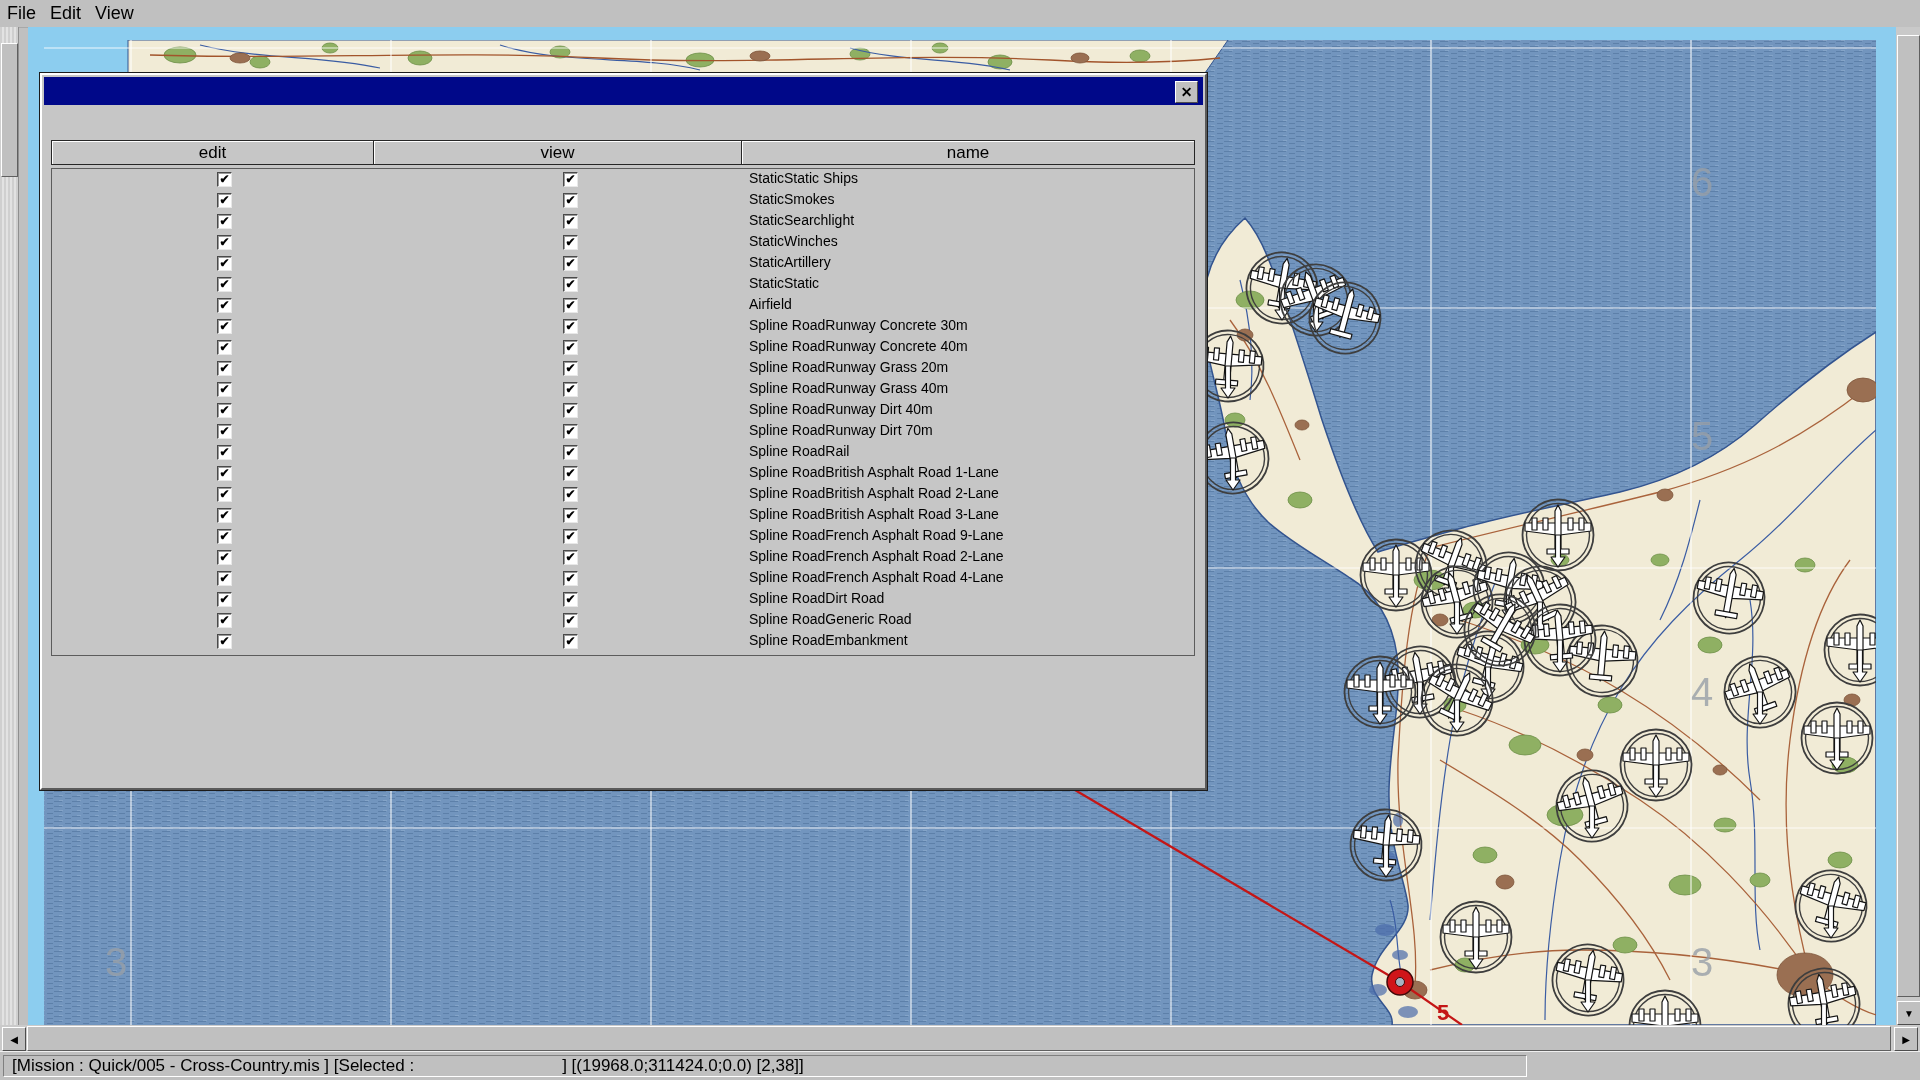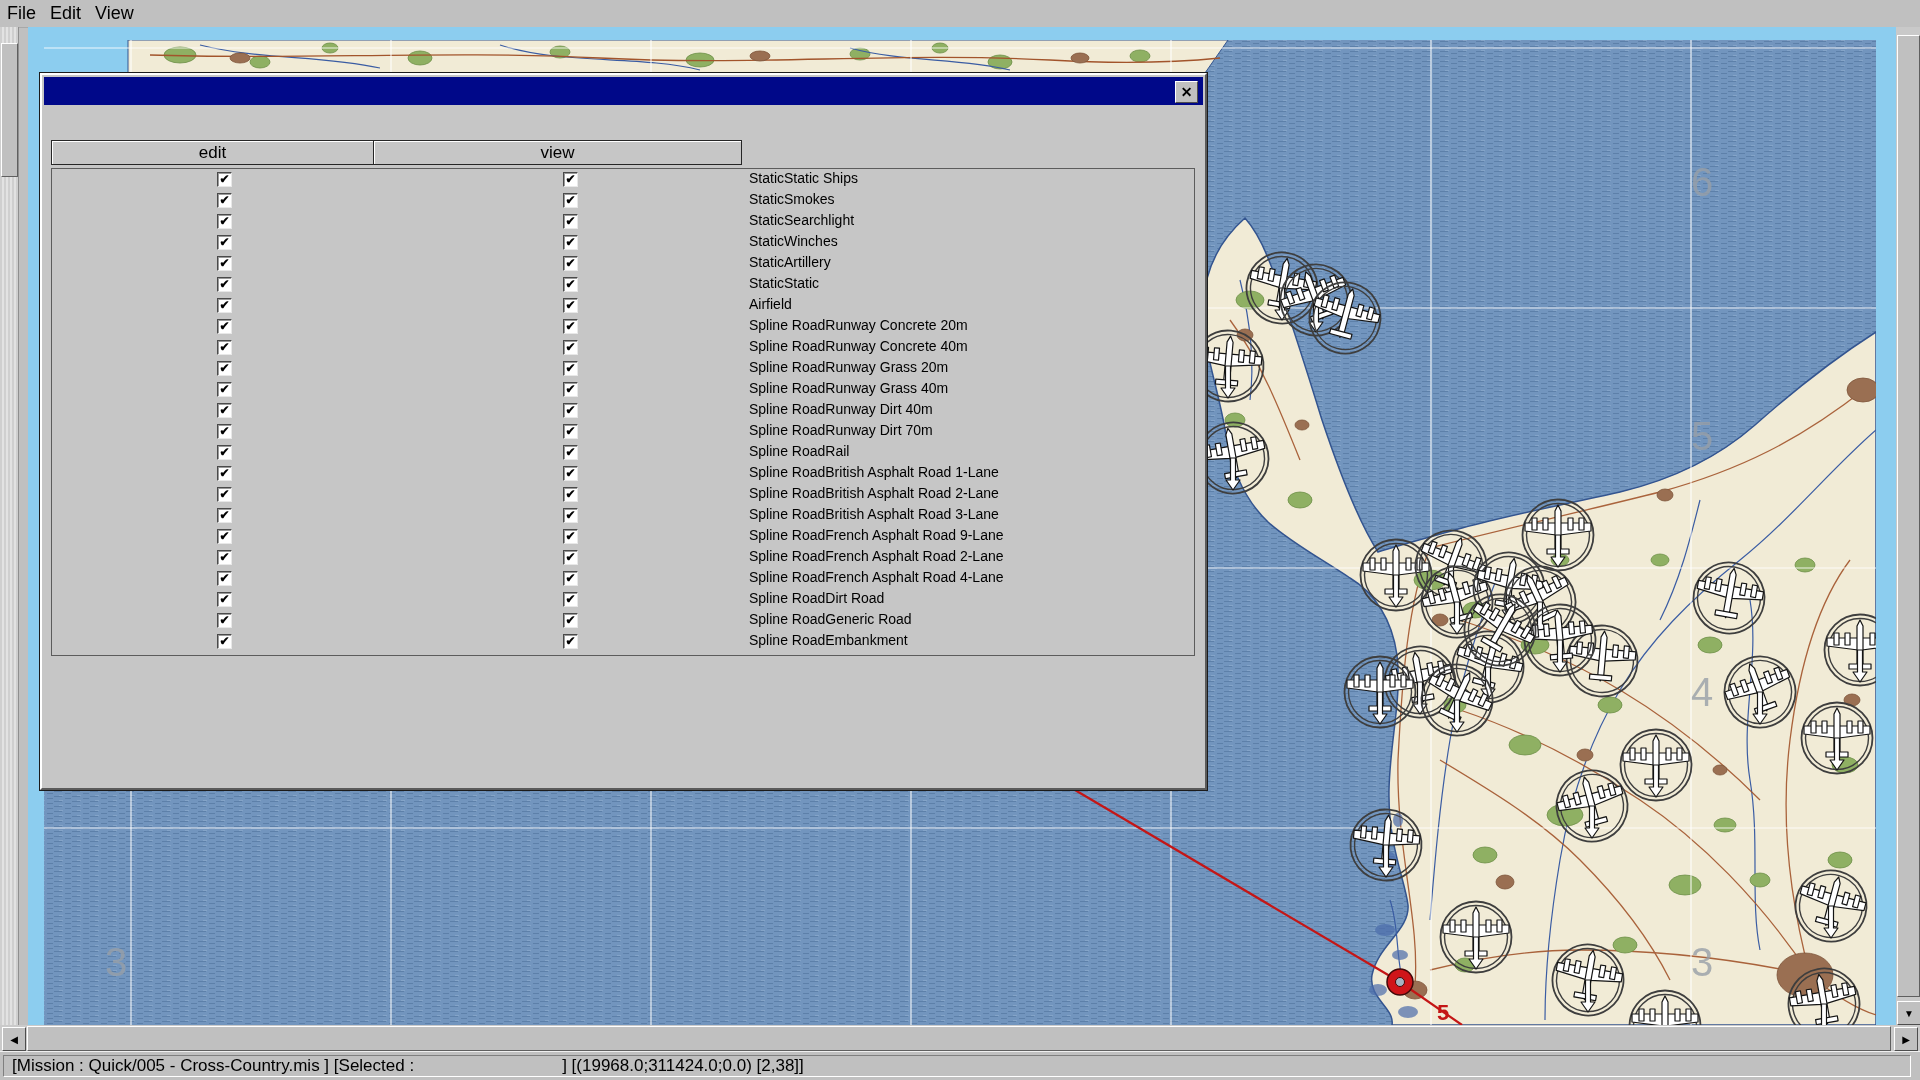--- a/index.html
+++ b/index.html
@@ -33,21 +33,21 @@
   
   #h-scrollbar{position:absolute;left:0;top:1025px;width:1920px;height:26px;background:#cacaca;}
   #h-left-btn{left:2px;top:2px;}
   #h-right-btn{left:1894px;top:2px;}
   #h-scroll-thumb{position:absolute;left:27px;top:1px;width:1862px;height:23px;background:#c0c0c0;
     border:1px solid;border-color:#ffffff #5f5f5f #5f5f5f #ffffff;}
 
   
   #statusbar{position:absolute;left:0;top:1051px;width:1920px;height:29px;background:#c0c0c0;
     border-top:1px solid #efefef;}
-  #status-panel{position:absolute;left:3px;top:3px;width:1908px;height:22px;
+  #status-panel{position:absolute;left:3px;top:3px;width:1524px;height:22px;
     border:1px solid;border-color:#7f7f7f #ffffff #ffffff #7f7f7f;
     display:flex;align-items:center;font-size:17px;color:#000;padding-left:8px;box-sizing:border-box;}
   .status-gap{display:inline-block;width:148px;}
 
   
   #dialog{position:absolute;left:40px;top:73px;width:1167px;height:717px;background:#c6c6c6;
     border:2px solid;border-color:#ffffff #5a5a5a #5a5a5a #ffffff;
     box-shadow:0 0 0 1px #1b1b1b;box-sizing:border-box;}
   #dialog-titlebar{position:absolute;left:2px;top:2px;right:2px;height:28px;background:#000889;}
   #dialog-close{position:absolute;right:5px;top:4px;width:21px;height:20px;background:#c0c0c0;
@@ -403,20 +403,21 @@
 
   <div id="dialog">
     <div id="dialog-titlebar">
       <div id="dialog-close">
         <span>✕</span>
       </div>
     </div>
     <div id="table-header">
       <div class="th-cell th-edit">edit</div>
       <div class="th-cell th-view">view</div>
+      <div class="th-cell th-name">name</div>
     </div>
     <div id="table-body">
         <div class="t-row">
           <span class="checkbox cb-edit">
             <span class="tick">✔</span>
           </span>
           <span class="checkbox cb-view">
             <span class="tick">✔</span>
           </span>
           <span class="row-name">StaticStatic Ships</span>
@@ -475,21 +476,21 @@
           </span>
           <span class="row-name">Airfield</span>
         </div>
         <div class="t-row">
           <span class="checkbox cb-edit">
             <span class="tick">✔</span>
           </span>
           <span class="checkbox cb-view">
             <span class="tick">✔</span>
           </span>
-          <span class="row-name">Spline RoadRunway Concrete 20m</span>
+          <span class="row-name">Spline RoadRunway Concrete 30m</span>
         </div>
         <div class="t-row">
           <span class="checkbox cb-edit">
             <span class="tick">✔</span>
           </span>
           <span class="checkbox cb-view">
             <span class="tick">✔</span>
           </span>
           <span class="row-name">Spline RoadRunway Concrete 40m</span>
         </div>

